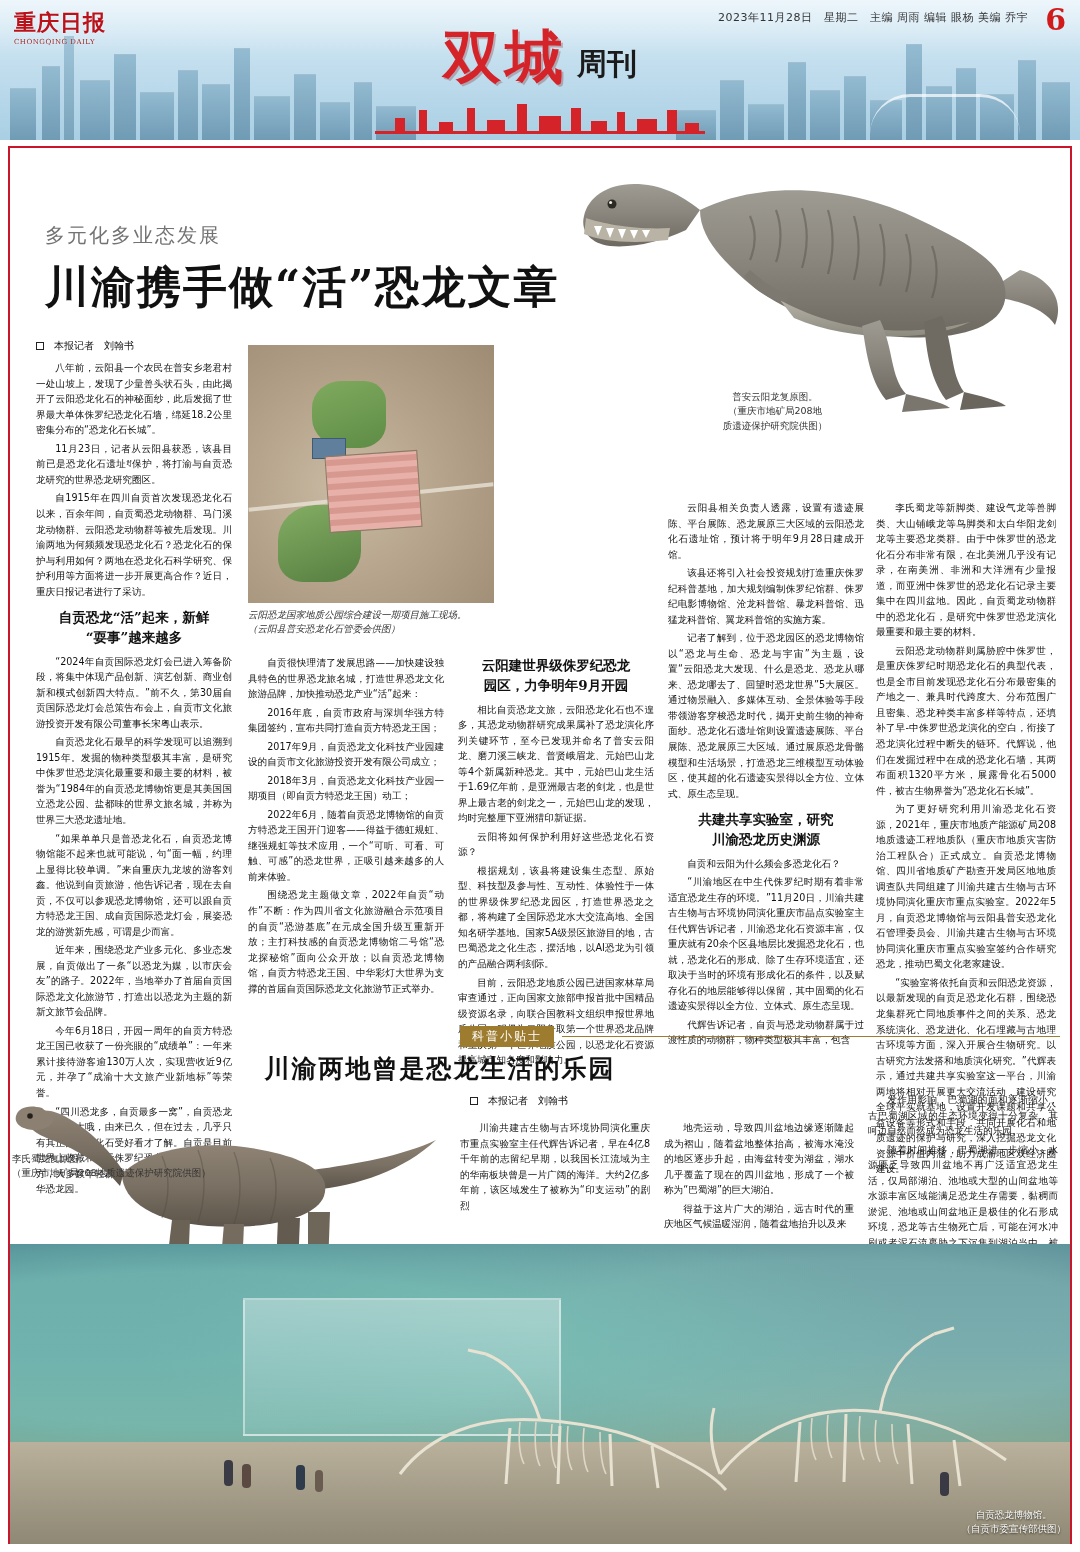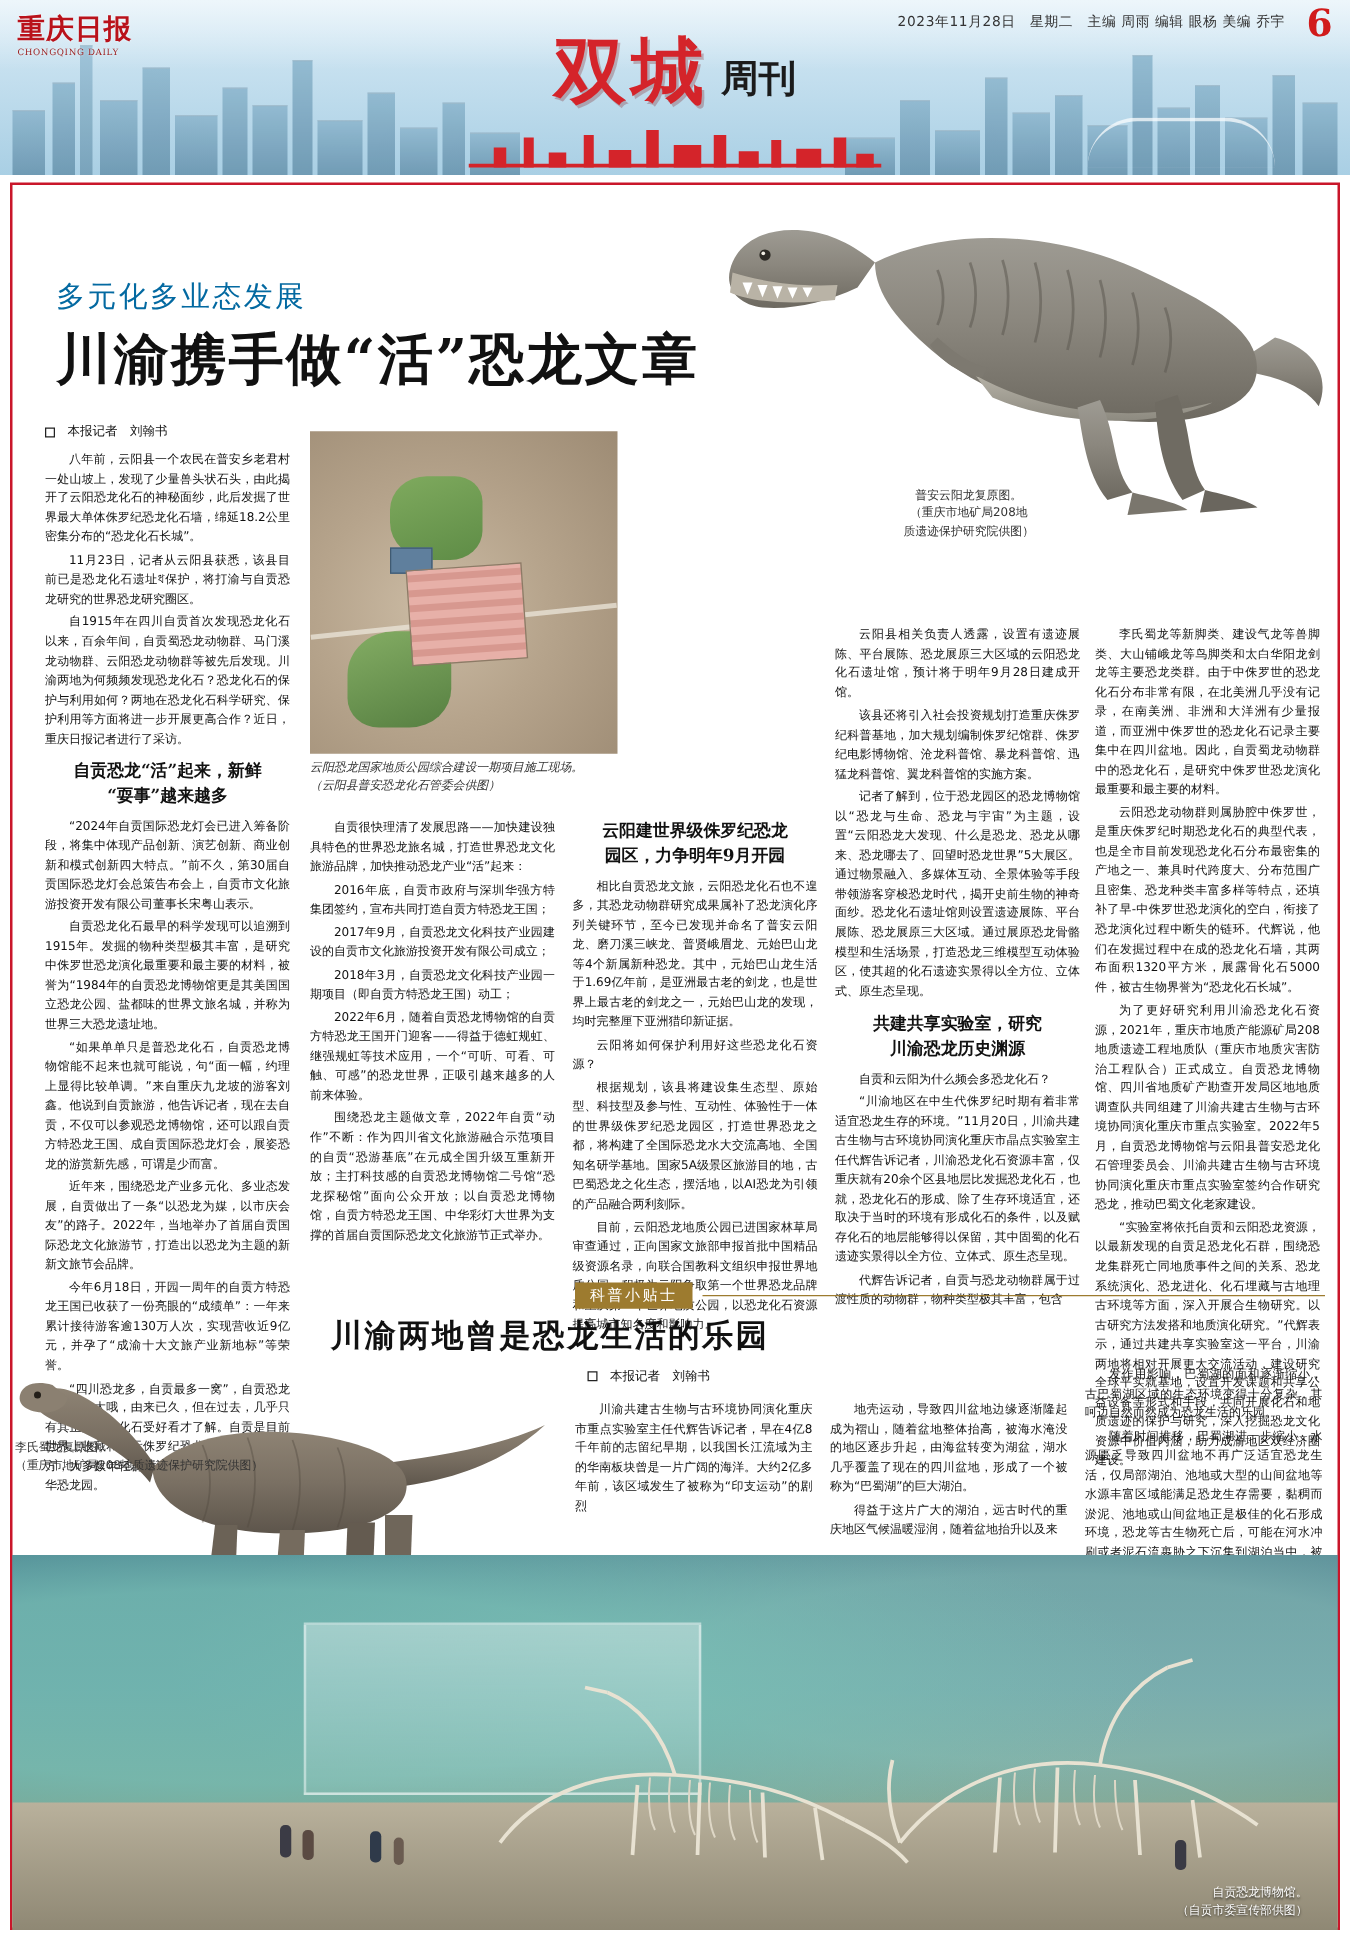--- a/index.html
+++ b/index.html
@@ -84,21 +84,21 @@
   
   .hero-dino {
     position:absolute; right:10px; top:150px; width:520px; height:290px;
     overflow:hidden;
   }
   .caption-small {
     font-size:9.5px; color:#333; line-height:1.5; text-align:center;
   }
   .kicker {
     position:absolute; left:45px; top:222px;
-    font-size:23px; color:#0369a1; letter-spacing:2px;
+    font-size:20px; color:#737373; letter-spacing:2px;
     font-family:"DejaVu Serif","Liberation Serif",serif;
   }
   .headline {
     position:absolute; left:45px; top:258px;
     font-size:44px; font-weight:bold; letter-spacing:2px; color:#111;
     font-family:"DejaVu Serif","Liberation Serif",serif;
   }
 
   
   .col {
@@ -190,22 +190,22 @@
   .museum .floor {
     position:absolute; left:0; bottom:0; width:100%; height:34%;
     background:linear-gradient(180deg,#b9b19c,#8f8874);
   }
   .museum .glass {
     position:absolute; left:22%; top:18%; width:30%; height:46%;
     background:linear-gradient(180deg,rgba(255,255,255,.35),rgba(255,255,255,.08));
     border:2px solid rgba(255,255,255,.45);
   }
   .museum .cap {
-    position:absolute; right:24px; bottom:8px; color:#fff; font-size:9.5px;
-    text-align:right; line-height:1.5; text-shadow:0 1px 2px rgba(0,0,0,.8);margin-top:31px;
+    position:absolute; right:4px; bottom:8px; color:#fff; font-size:9.5px;
+    text-align:center; line-height:1.5; text-shadow:0 1px 2px rgba(0,0,0,.8);margin-top:31px;
   }
 
   .skeleton { position:absolute; }
 </style>
 </head>
 <body>
 
 <div class="masthead">
   <div class="sky-city"></div>
 

